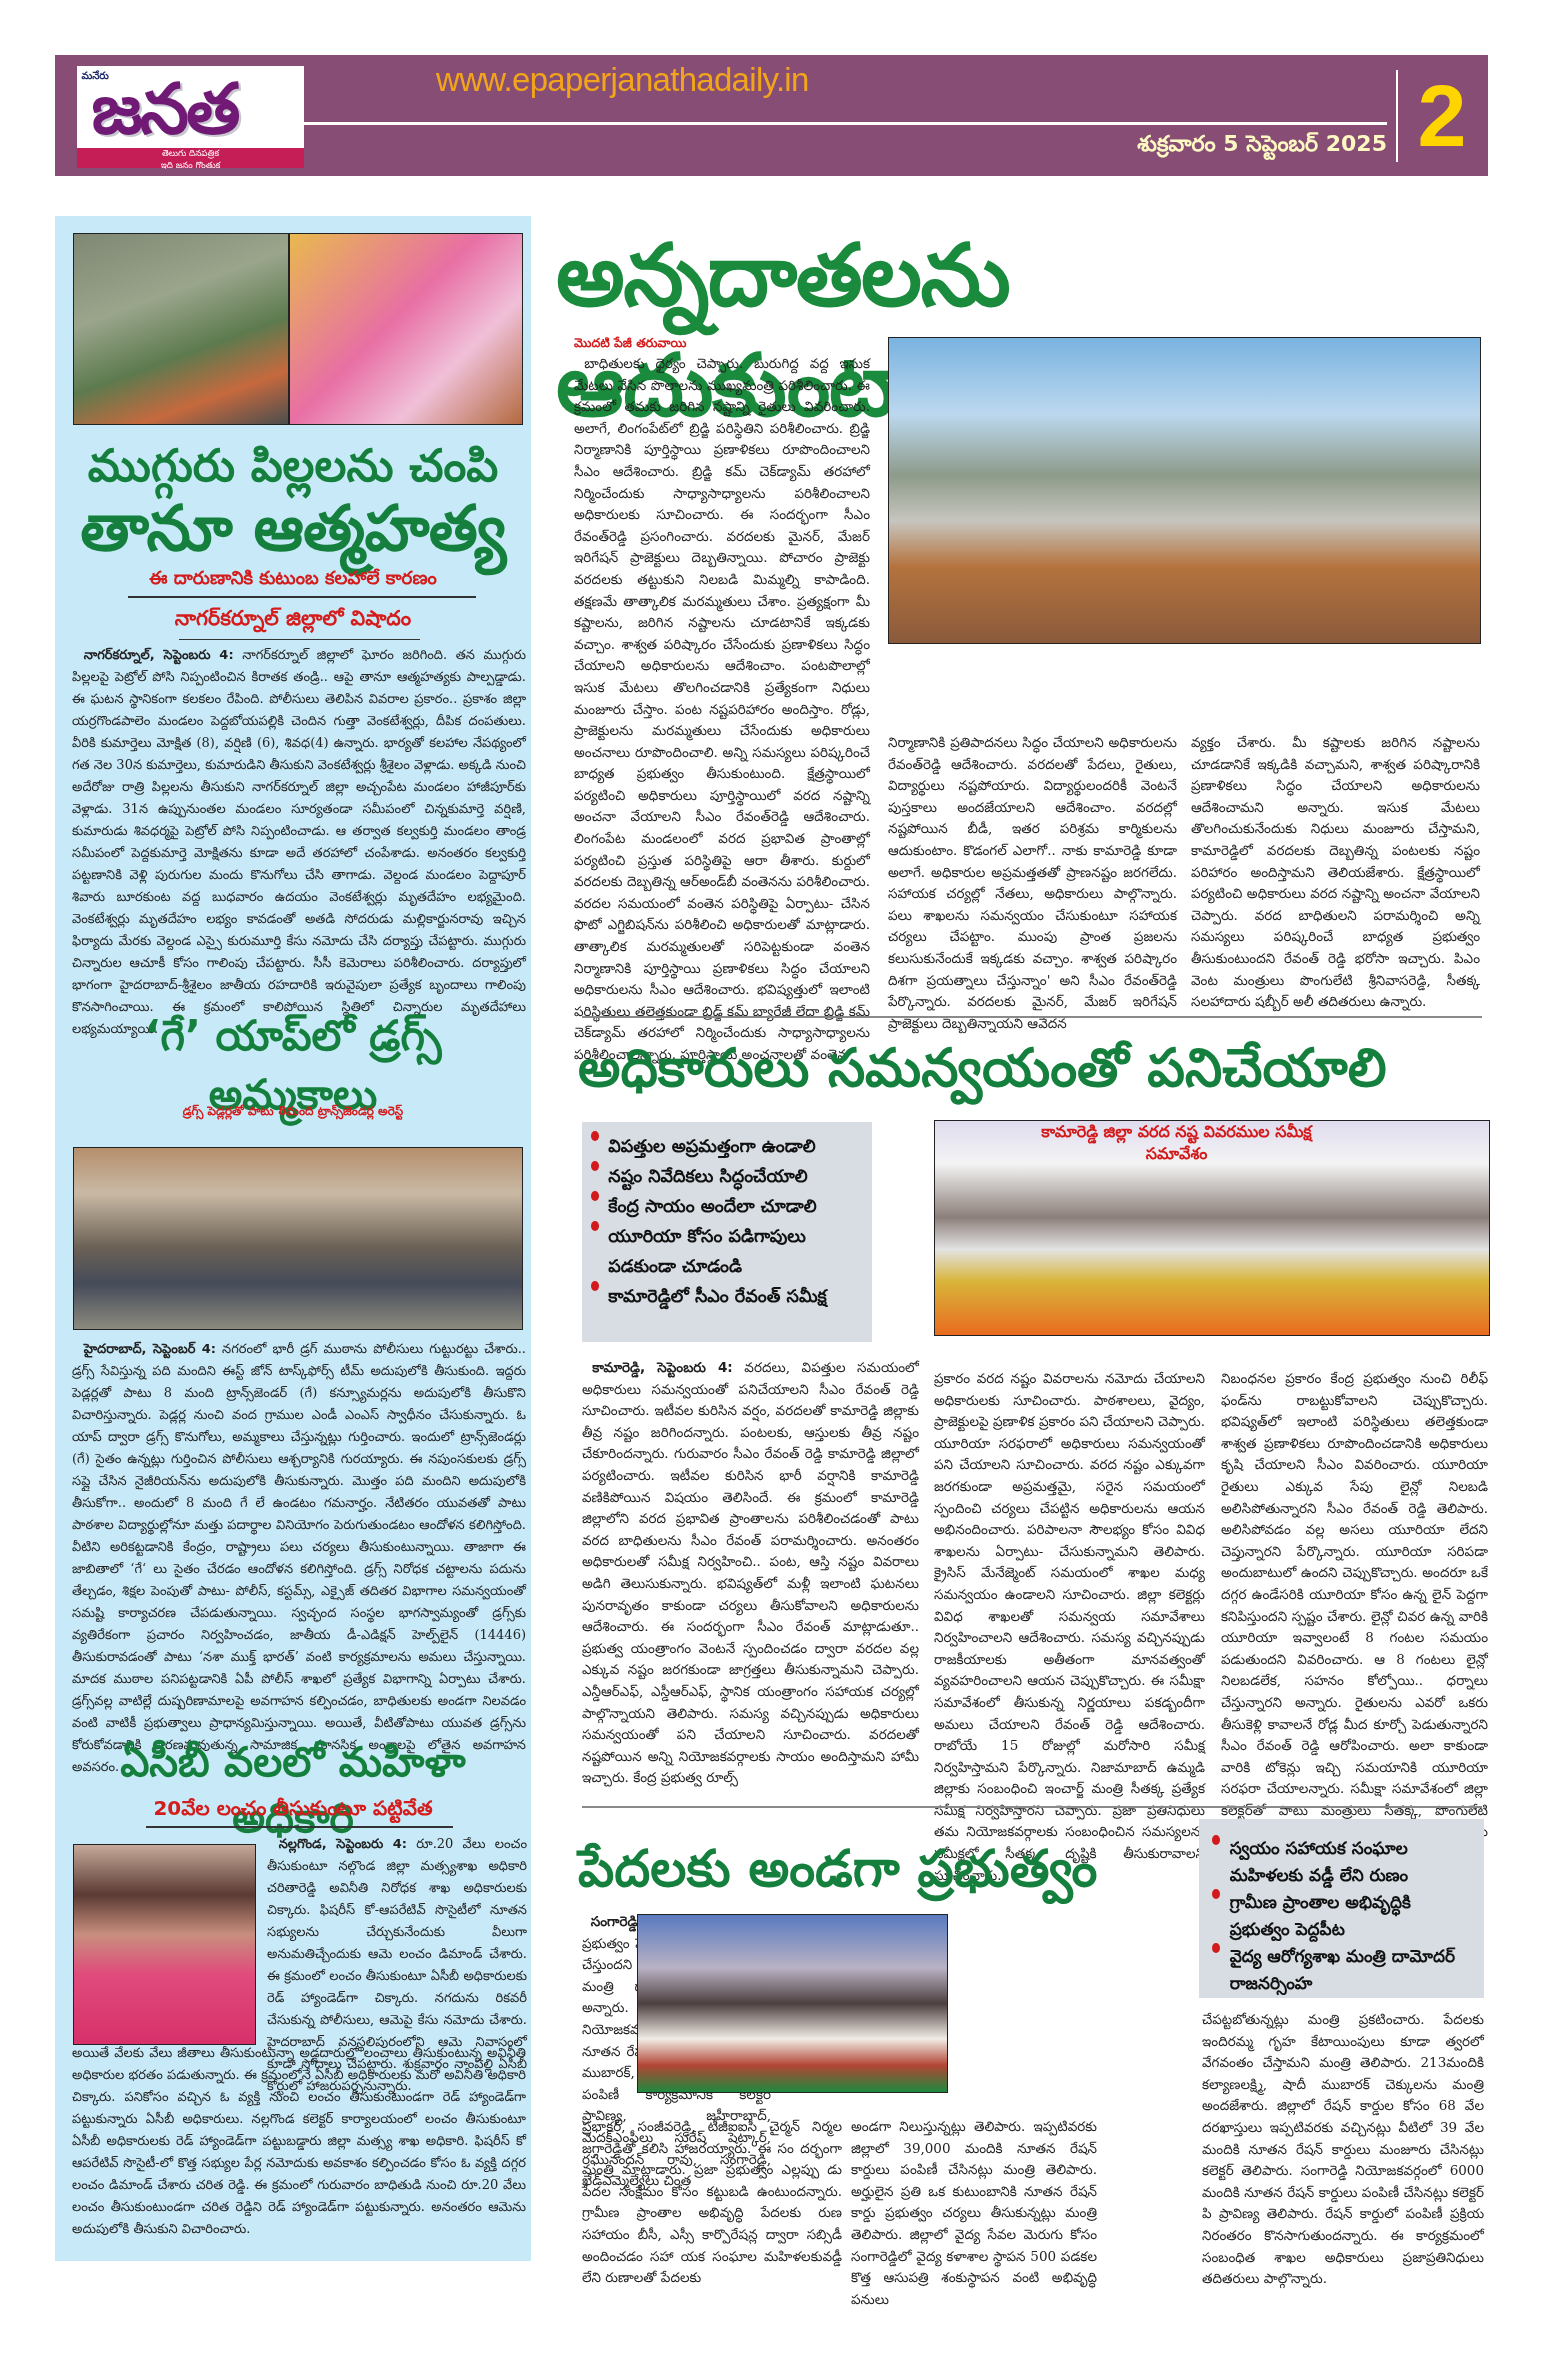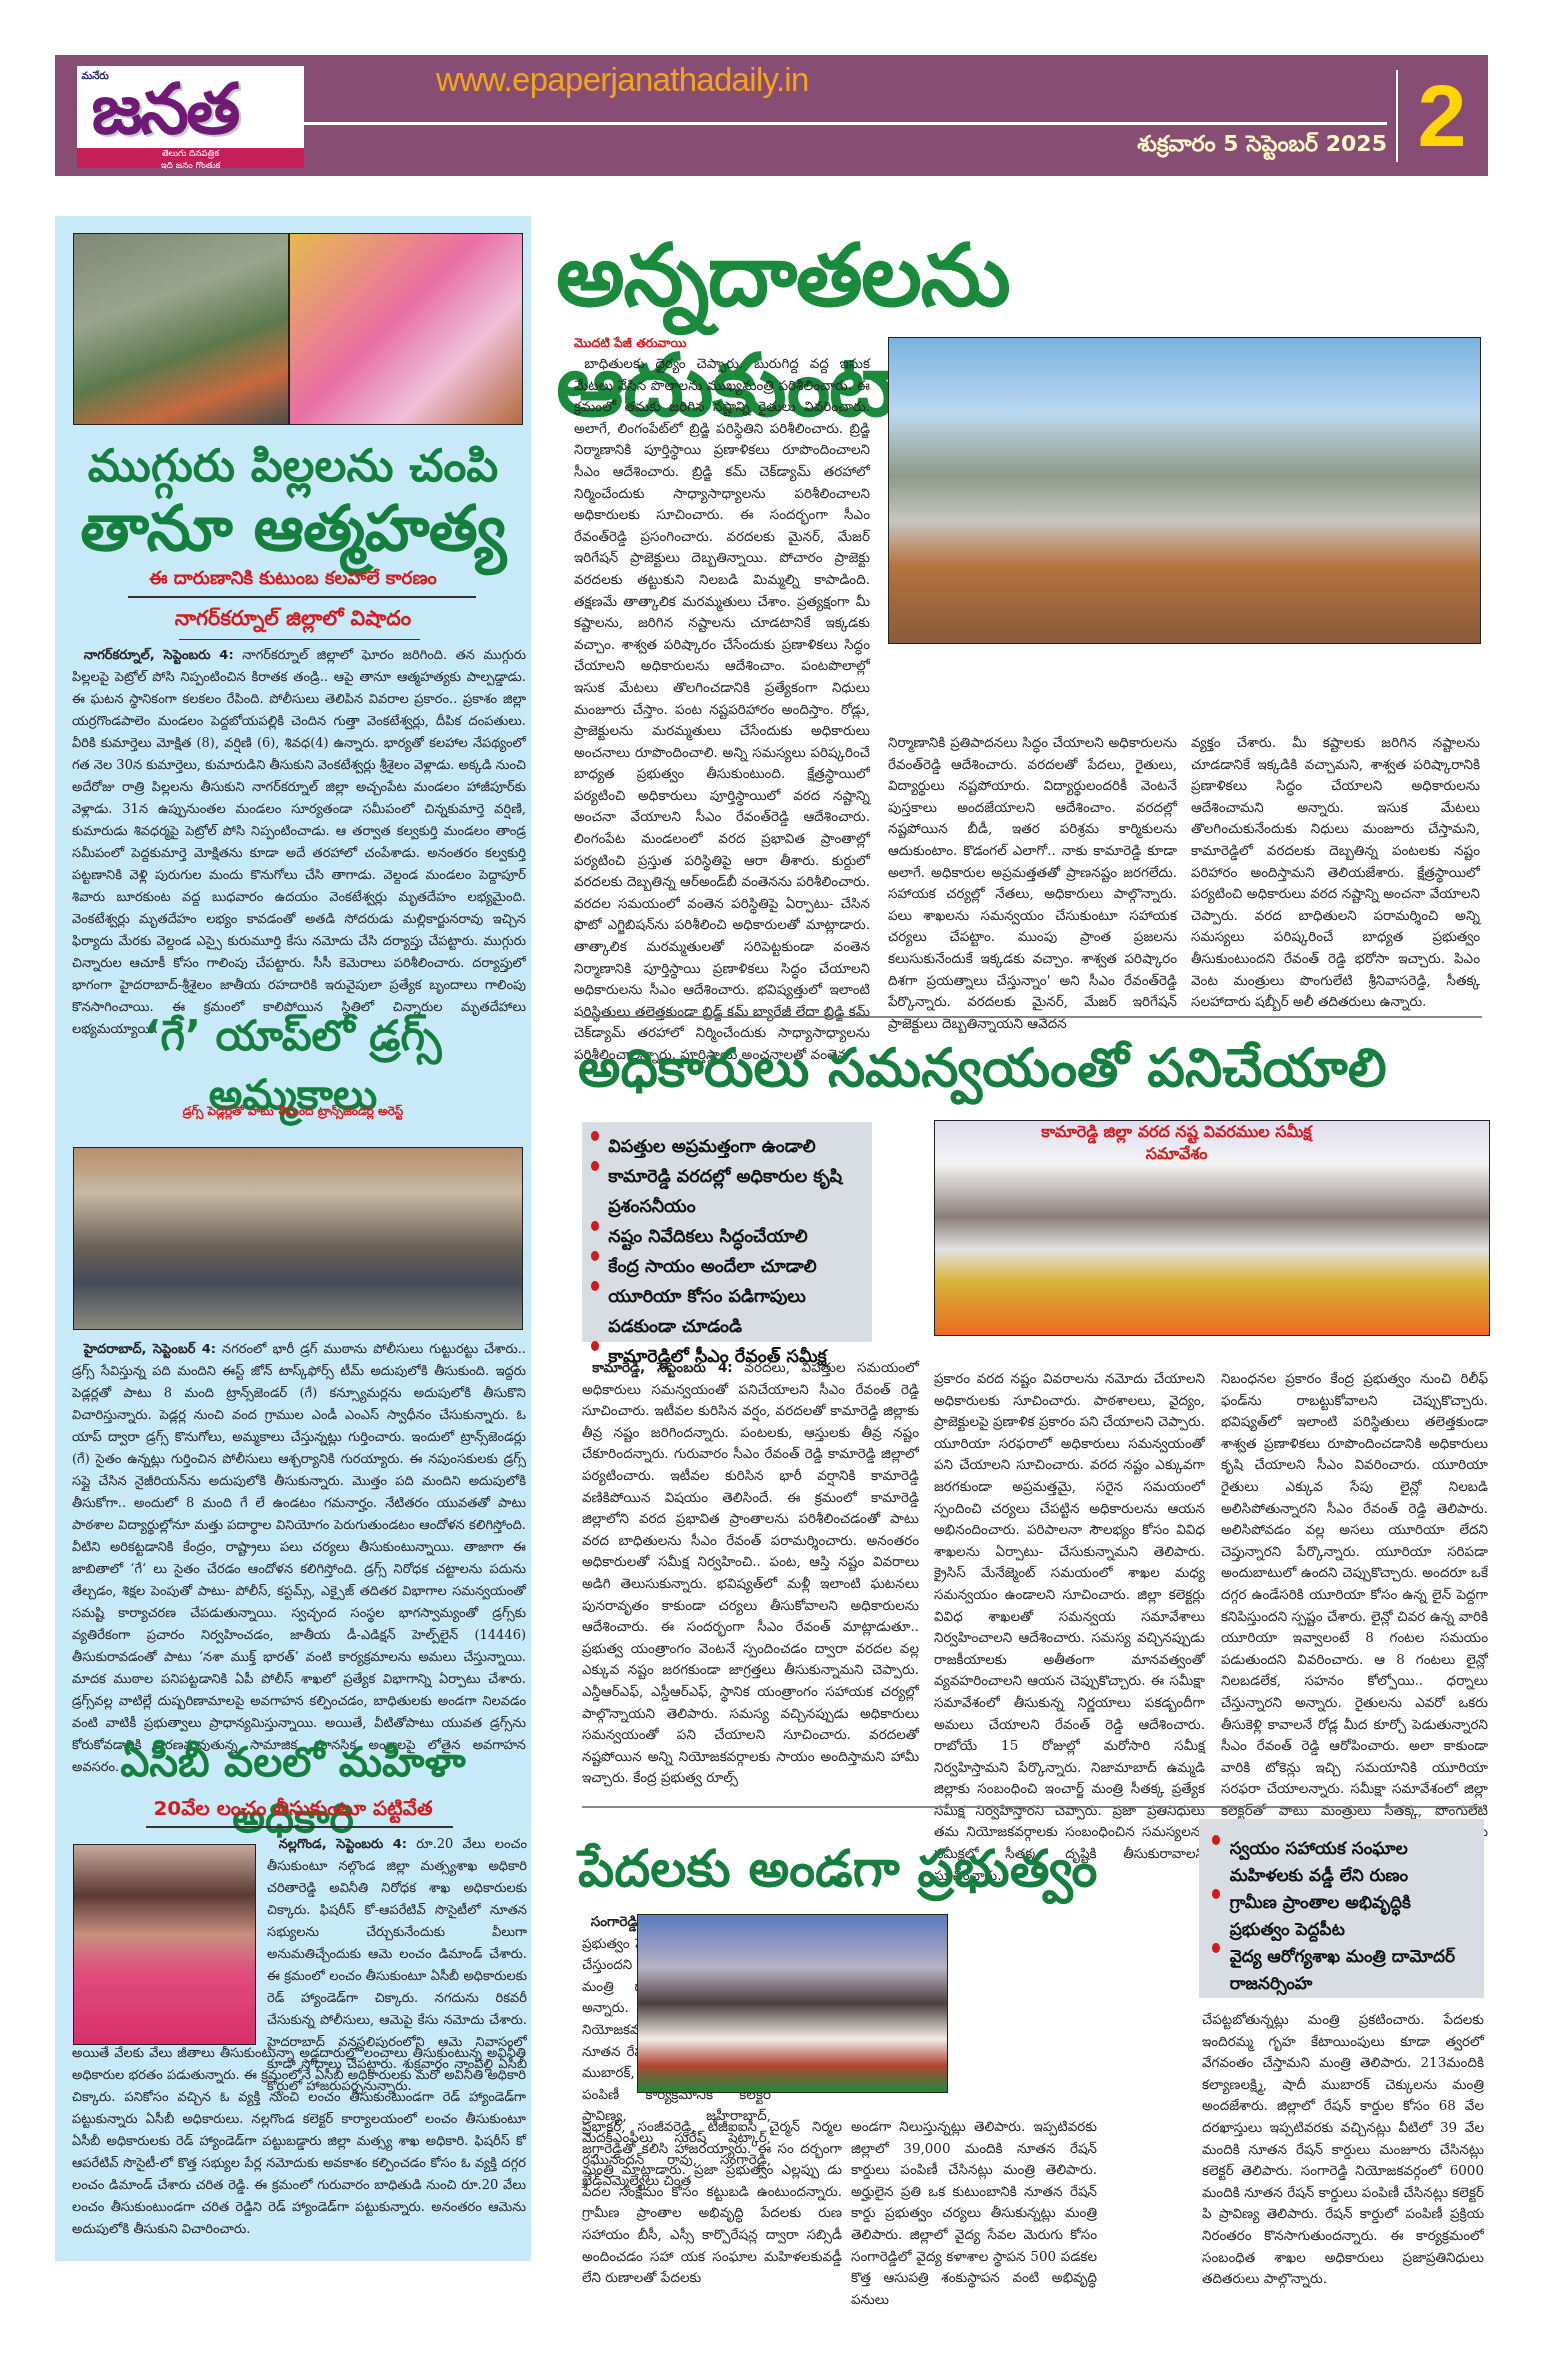--- a/index.html
+++ b/index.html
@@ -101,21 +101,20 @@
 <div class="abs photo ph-bridge"></div>
 <div class="abs body-text" style="left:888px; top:732px; width:289px; font-size:13.5px; line-height:21.6px;">నిర్మాణానికి ప్రతిపాదనలు సిద్ధం చేయాలని అధికారులను రేవంత్‌రెడ్డి ఆదేశించారు. వరదలతో పేదలు, రైతులు, విద్యార్థులు నష్టపోయారు. విద్యార్థులందరికీ వెంటనే పుస్తకాలు అందజేయాలని ఆదేశించాం. వరదల్లో నష్టపోయిన బీడీ, ఇతర పరిశ్రమ కార్మికులను ఆదుకుంటాం. కొడంగల్ ఎలాగో.. నాకు కామారెడ్డి కూడా అలాగే. అధికారుల అప్రమత్తతతో ప్రాణనష్టం జరగలేదు. సహాయక చర్యల్లో నేతలు, అధికారులు పాల్గొన్నారు. పలు శాఖలను సమన్వయం చేసుకుంటూ సహాయక చర్యలు చేపట్టాం. ముంపు ప్రాంత ప్రజలను కలుసుకునేందుకే ఇక్కడకు వచ్చాం. శాశ్వత పరిష్కారం దిశగా ప్రయత్నాలు చేస్తున్నాం' అని సీఎం రేవంత్‌రెడ్డి పేర్కొన్నారు. వరదలకు మైనర్, మేజర్ ఇరిగేషన్ ప్రాజెక్టులు దెబ్బతిన్నాయని ఆవేదన</div>
 <div class="abs body-text" style="left:1191px; top:732px; width:289px; font-size:13.5px; line-height:21.6px;">వ్యక్తం చేశారు. మీ కష్టాలకు జరిగిన నష్టాలను చూడడానికే ఇక్కడికి వచ్చామని, శాశ్వత పరిష్కారానికి ప్రణాళికలు సిద్ధం చేయాలని అధికారులను ఆదేశించామని అన్నారు. ఇసుక మేటలు తొలగించుకునేందుకు నిధులు మంజూరు చేస్తామని, కామారెడ్డిలో వరదలకు దెబ్బతిన్న పంటలకు నష్టం పరిహారం అందిస్తామని తెలియజేశారు. క్షేత్రస్థాయిలో పర్యటించి అధికారులు వరద నష్టాన్ని అంచనా వేయాలని చెప్పారు. వరద బాధితులని పరామర్శించి అన్ని సమస్యలు పరిష్కరించే బాధ్యత ప్రభుత్వం తీసుకుంటుందని రేవంత్ రెడ్డి భరోసా ఇచ్చారు. పిఎం వెంట మంత్రులు పొంగులేటి శ్రీనివాసరెడ్డి, సీతక్క సలహాదారు షబ్బీర్ అలీ తదితరులు ఉన్నారు.</div>
 
 <div class="abs hrule" style="left:582px; top:1016px; width:900px;"></div>
 
 <div class="abs h-big" style="left:578px; top:1028px; width:907px; font-size:53px; line-height:80px; text-align:left;">అధికారులు సమన్వయంతో పనిచేయాలి</div>
 <div class="abs bullet-box" style="left:582px; top:1122px; width:290px; height:220px; padding:8.8px 7.3px;">
   <ul class="bullet-list" style="font-size:17.6px; line-height:30px;">
     <li>విపత్తుల అప్రమత్తంగా ఉండాలి</li>
-    <li>కామారెడ్డి వరదల్లో అధికారుల కృషి ప్రశంసనీయం</li>
     <li>నష్టం నివేదికలు సిద్ధంచేయాలి</li>
     <li>కేంద్ర సాయం అందేలా చూడాలి</li>
     <li>యూరియా కోసం పడిగాపులు పడకుండా చూడండి</li>
     <li>కామారెడ్డిలో సీఎం రేవంత్ సమీక్ష</li>
   </ul>
 </div>
 <div class="abs photo ph-review">
   <div style="position:absolute; top:0; left:88px; width:307px; color:#d21a1a; font-weight:bold; font-size:16px; text-align:center; line-height:22px;">కామారెడ్డి జిల్లా వరద నష్ట వివరముల సమీక్ష సమావేశం</div>
 </div>
 <div class="abs body-text" style="left:582px; top:1357px; width:337px; font-size:13.5px; line-height:21.6px; text-indent:10.2px;">

